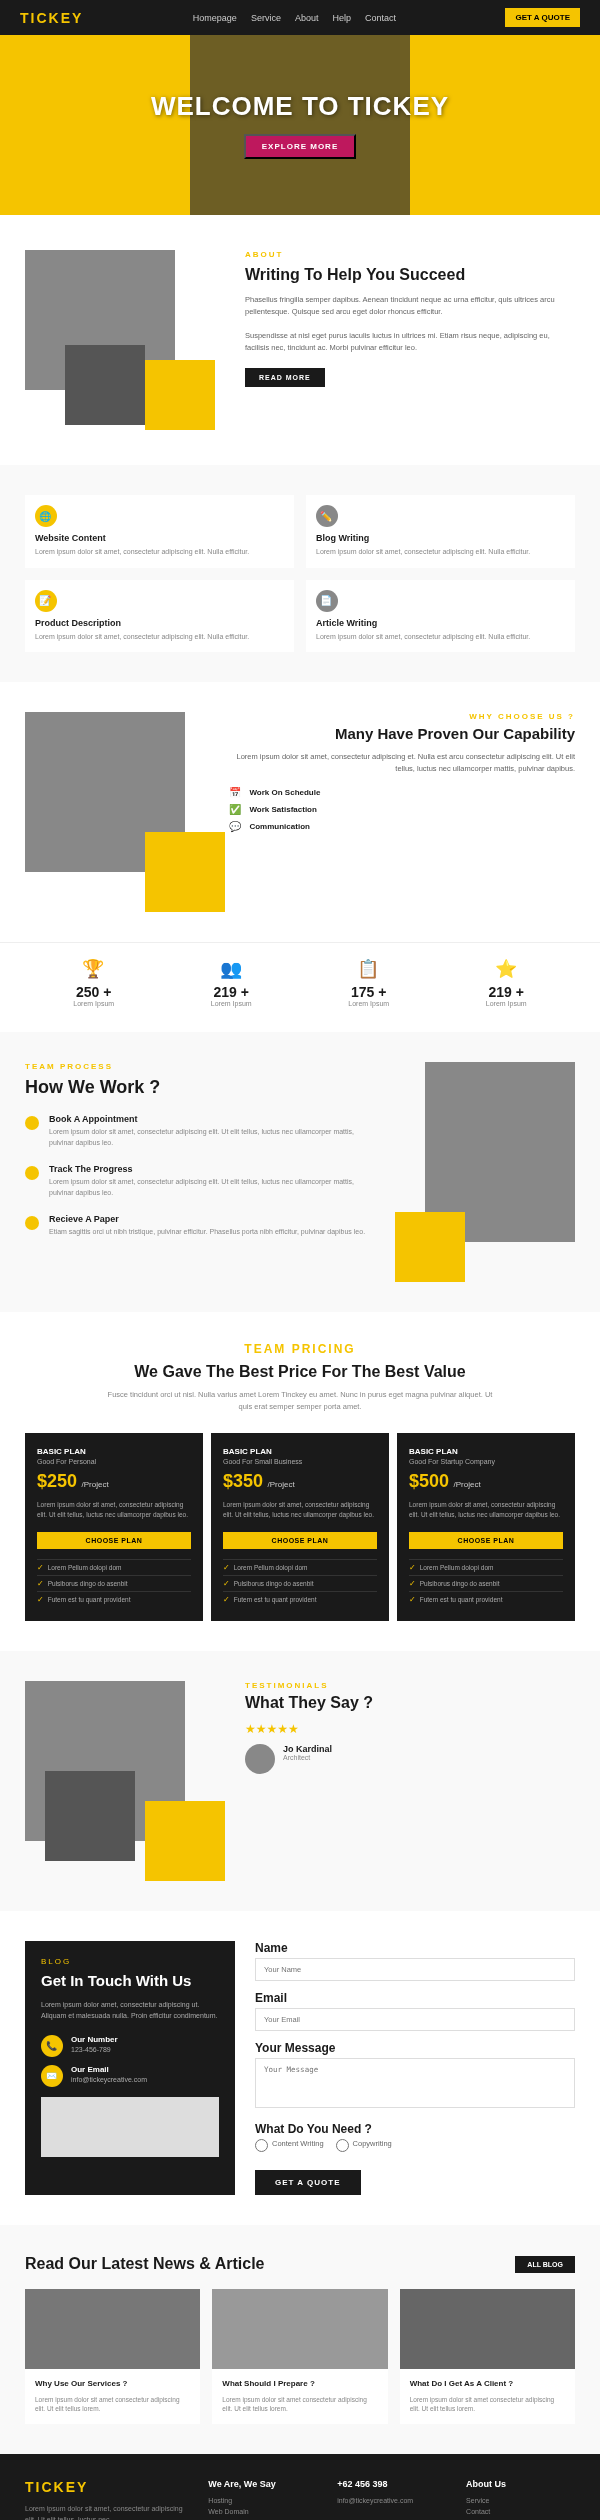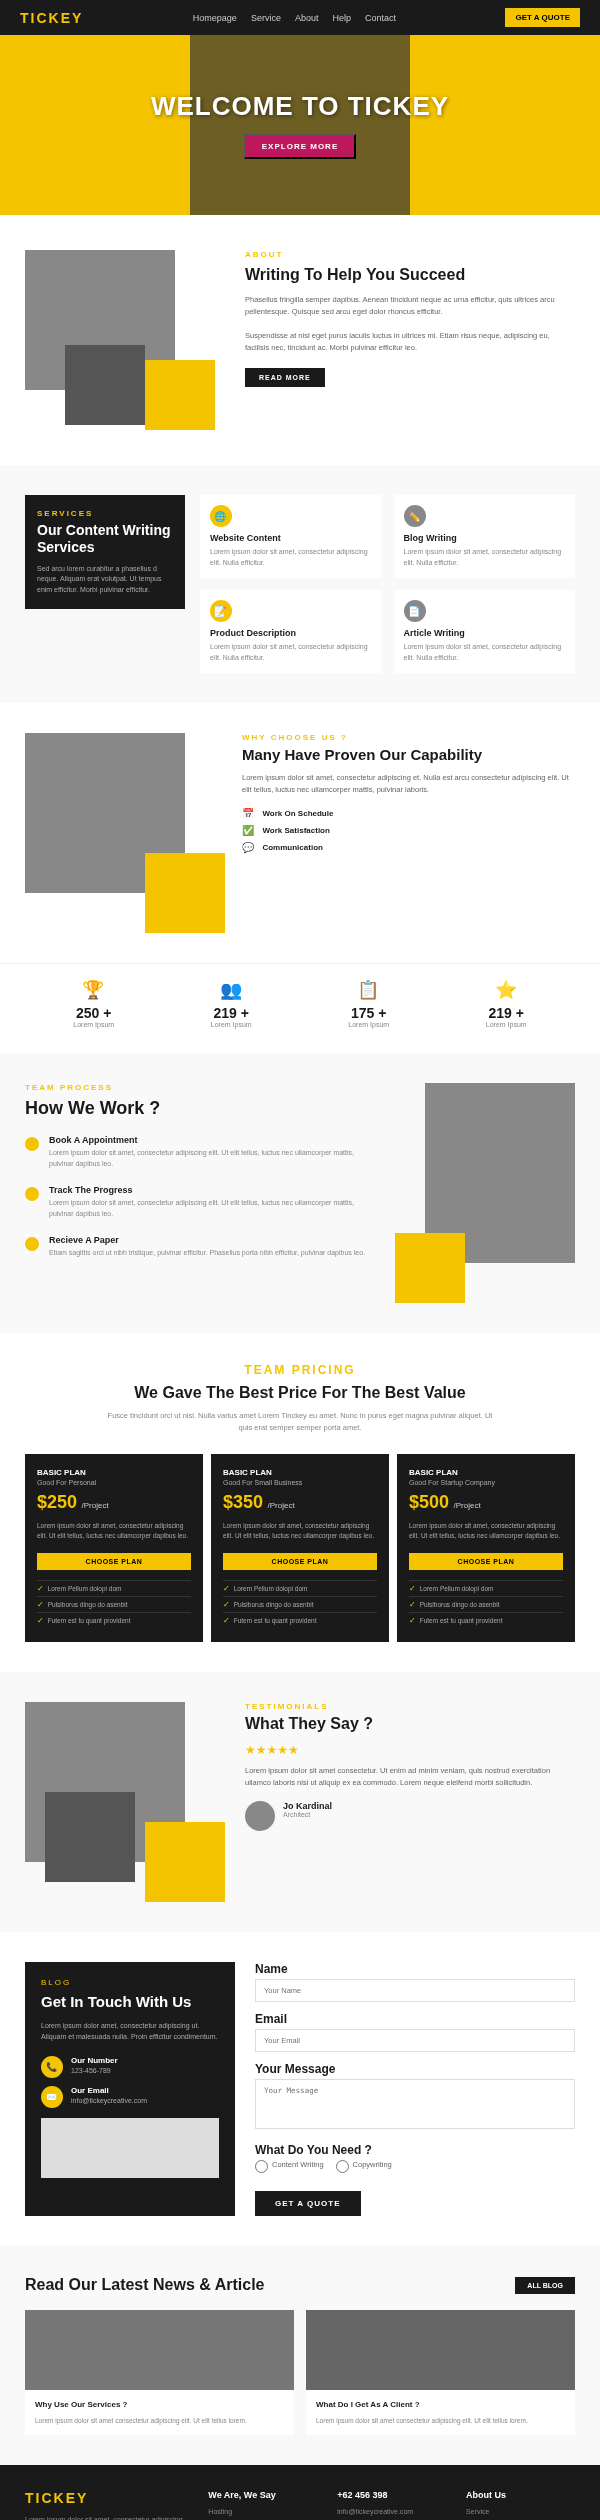--- a/index.html
+++ b/index.html
@@ -142,24 +142,25 @@
       display: flex; align-items: center; justify-content: center;
       font-size: 10px;
     }
     .service-icon.gray { background: #888; }
     .service-name { font-size: 9px; font-weight: 700; color: #1a1a1a; margin-bottom: 4px; }
     .service-desc { font-size: 7px; color: #888; line-height: 1.5; }
 
     
     .capability-section {
       display: flex;
-      gap: 17px;
+      gap: 4px;
       padding: 30px 25px;
       background: #fff;
       align-items: flex-start;
+      text-align: right;
     }
     .cap-img-col {
       width: 200px;
       flex-shrink: 0;
       position: relative;
       height: 200px;
     }
     .cap-img-main {
       width: 160px;
       height: 160px;
@@ -444,27 +445,20 @@
     <div class="section-label">ABOUT</div>
     <h2 class="about-title">Writing To Help You Succeed</h2>
     <p class="about-text">Phasellus fringilla semper dapibus. Aenean tincidunt neque ac urna efficitur, quis ultrices arcu pellentesque. Quisque sed arcu eget dolor rhoncus efficitur.</p>
     <p class="about-text">Suspendisse at nisl eget purus iaculis luctus in ultrices mi. Etiam risus neque, adipiscing eu, facilisis nec, tincidunt ac. Morbi pulvinar efficitur leo.</p>
     <button class="read-more-btn">READ MORE</button>
   </div>
 </div>
 
 <div class="services-section">
   <div class="services-grid">
-    <div class="services-left">
-      <div class="services-header">
-        <div class="section-label">SERVICES</div>
-        <h2 class="services-title">Our Content Writing Services</h2>
-        <p class="services-desc">Sed arcu lorem curabitur a phasellus d neque. Aliquam erat volutpat. Ut tempus enim efficitur. Morbi pulvinar efficitur.</p>
-      </div>
-    </div>
     <div class="services-right">
       <div class="service-card">
         <div class="service-icon">🌐</div>
         <div class="service-name">Website Content</div>
         <div class="service-desc">Lorem ipsum dolor sit amet, consectetur adipiscing elit. Nulla efficitur.</div>
       </div>
       <div class="service-card">
         <div class="service-icon gray">✏️</div>
         <div class="service-name">Blog Writing</div>
         <div class="service-desc">Lorem ipsum dolor sit amet, consectetur adipiscing elit. Nulla efficitur.</div>
@@ -484,21 +478,21 @@
 </div>
 
 <div class="capability-section">
   <div class="cap-img-col">
     <div class="cap-img-main gray-rect"></div>
     <div class="cap-img-accent yellow-rect"></div>
   </div>
   <div class="cap-content">
     <div class="cap-label">WHY CHOOSE US ?</div>
     <h2 class="cap-title">Many Have Proven Our Capability</h2>
-    <p class="cap-desc">Lorem ipsum dolor sit amet, consectetur adipiscing et. Nulla est arcu consectetur adipiscing elit. Ut elit tellus, luctus nec ullamcorper mattis, pulvinar laboris.</p>
+    <p class="cap-desc">Lorem ipsum dolor sit amet, consectetur adipiscing et. Nulla est arcu consectetur adipiscing elit. Ut elit tellus, luctus nec ullamcorper mattis, pulvinar dapibus.</p>
     <div class="cap-feature">
       <span class="cap-feature-icon">📅</span>
       <span class="cap-feature-text">Work On Schedule</span>
     </div>
     <div class="cap-feature">
       <span class="cap-feature-icon">✅</span>
       <span class="cap-feature-text">Work Satisfaction</span>
     </div>
     <div class="cap-feature">
       <span class="cap-feature-icon">💬</span>
@@ -645,21 +639,20 @@
 <div class="testimonials-section">
   <div class="testi-img-col">
     <div class="testi-img-main gray-rect"></div>
     <div class="testi-img-small"></div>
     <div class="testi-img-accent yellow-rect"></div>
   </div>
   <div class="testi-content">
     <div class="testi-label">TESTIMONIALS</div>
     <h2 class="testi-title">What They Say ?</h2>
     <div class="stars">★★★★★</div>
-    <p class="testi-text">Lorem ipsum dolor sit amet consectetur. Ut enim ad minim veniam, quis nostrud exercitation ullamco laboris nisi ut aliquip ex ea commodo. Lorem neque eleifend morbi sollicitudin.</p>
     <div class="testi-person">
       <div class="testi-avatar"></div>
       <div>
         <div class="testi-name">Jo Kardinal</div>
         <div class="testi-role">Architect</div>
       </div>
     </div>
   </div>
 </div>
 
@@ -723,20 +716,27 @@
   </div>
   <div class="blog-cards">
     <div class="blog-card">
       <div class="blog-img" style="background:#777"></div>
       <div class="blog-content">
         <div class="blog-post-title">Why Use Our Services ?</div>
         <div class="blog-post-desc">Lorem ipsum dolor sit amet consectetur adipiscing elit. Ut elit tellus lorem.</div>
       </div>
     </div>
     <div class="blog-card">
+      <div class="blog-img" style="background:#999"></div>
+      <div class="blog-content">
+        <div class="blog-post-title">What Should I Prepare ?</div>
+        <div class="blog-post-desc">Lorem ipsum dolor sit amet consectetur adipiscing elit. Ut elit tellus lorem.</div>
+      </div>
+    </div>
+    <div class="blog-card">
       <div class="blog-img" style="background:#666"></div>
       <div class="blog-content">
         <div class="blog-post-title">What Do I Get As A Client ?</div>
         <div class="blog-post-desc">Lorem ipsum dolor sit amet consectetur adipiscing elit. Ut elit tellus lorem.</div>
       </div>
     </div>
   </div>
 </div>
 
 <footer>

